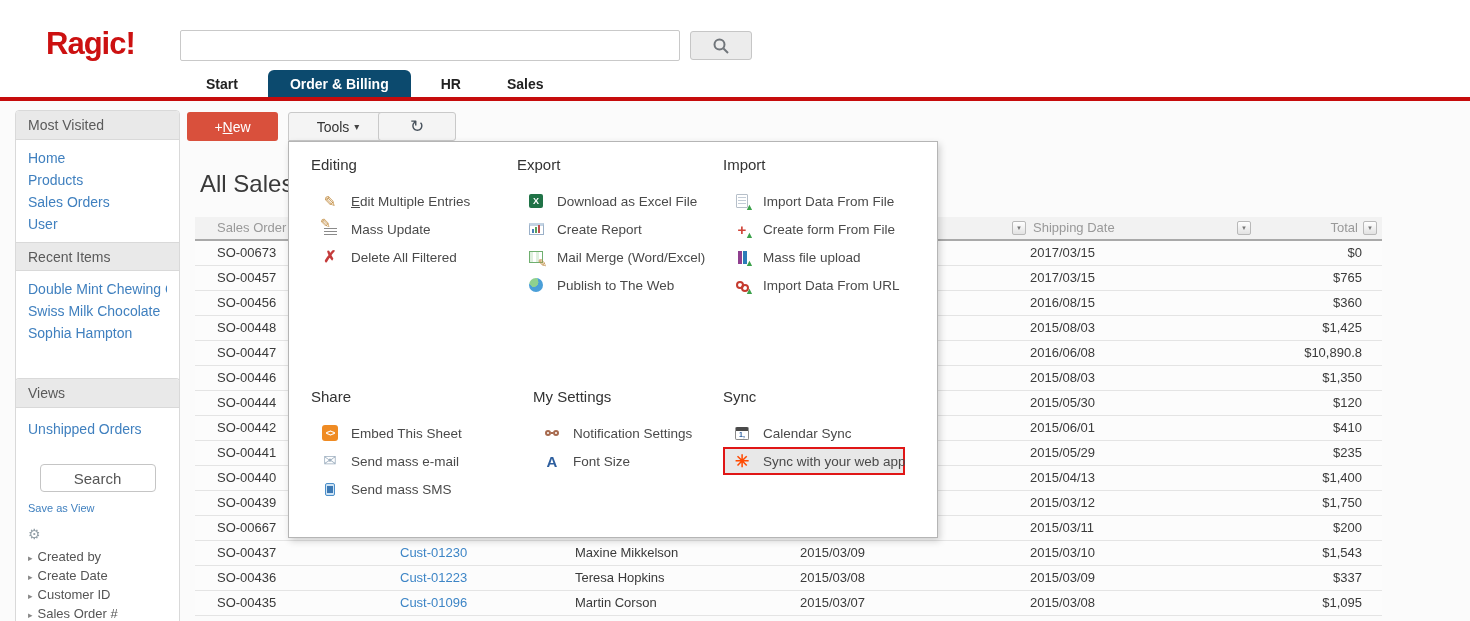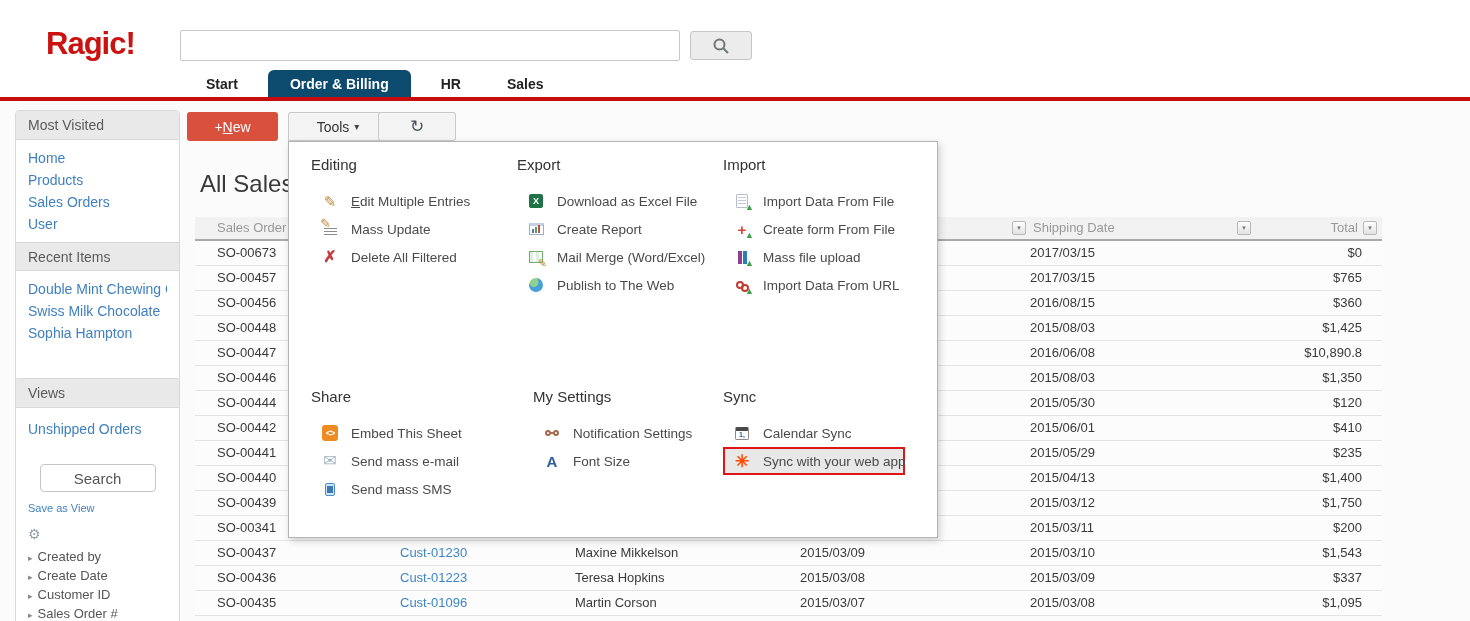--- a/index.html
+++ b/index.html
@@ -261,21 +261,21 @@
     </div>
   <div class="trow">
       <span class="c c1">SO-00439</span>
       <span class="c c2 custlink"></span>
       <span class="c c3"></span>
       <span class="c c4"></span>
       <span class="c c5">2015/03/12</span>
       <span class="c c6">$1,750</span>
     </div>
   <div class="trow">
-      <span class="c c1">SO-00341</span>
+      <span class="c c1">SO-00667</span>
       <span class="c c2 custlink"></span>
       <span class="c c3"></span>
       <span class="c c4"></span>
       <span class="c c5">2015/03/11</span>
       <span class="c c6">$200</span>
     </div>
   <div class="trow">
       <span class="c c1">SO-00437</span>
       <span class="c c2 custlink">Cust-01230</span>
       <span class="c c3">Maxine Mikkelson</span>

